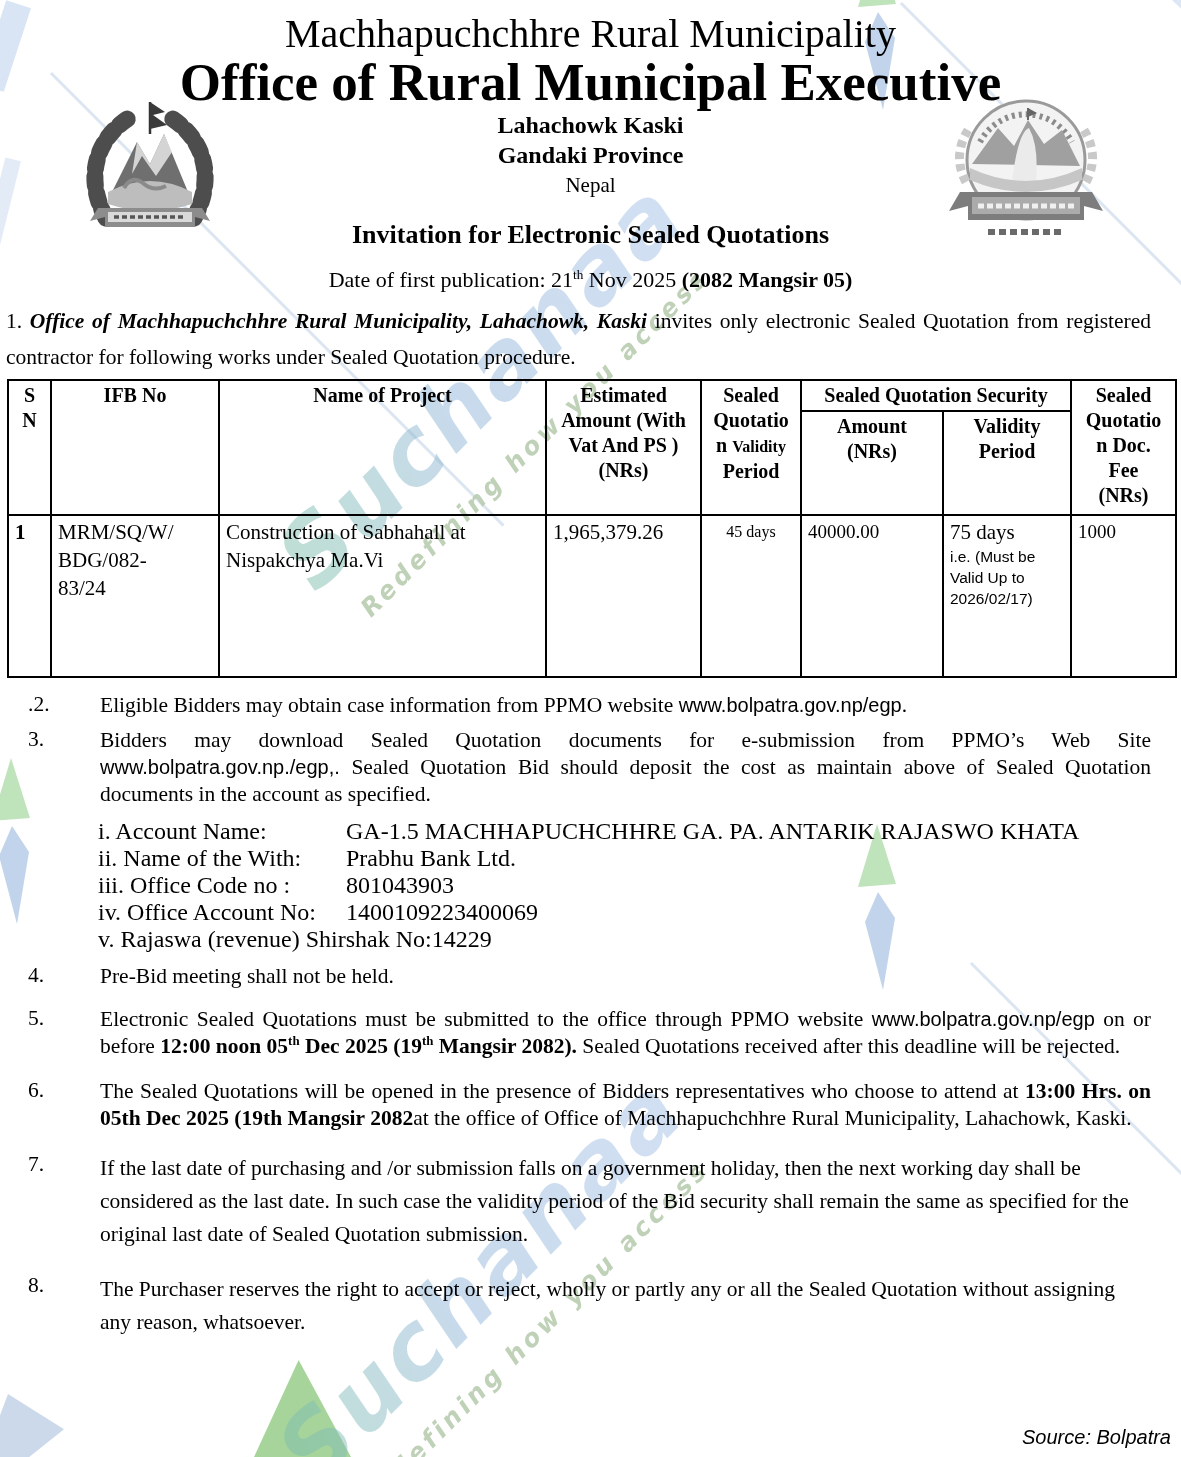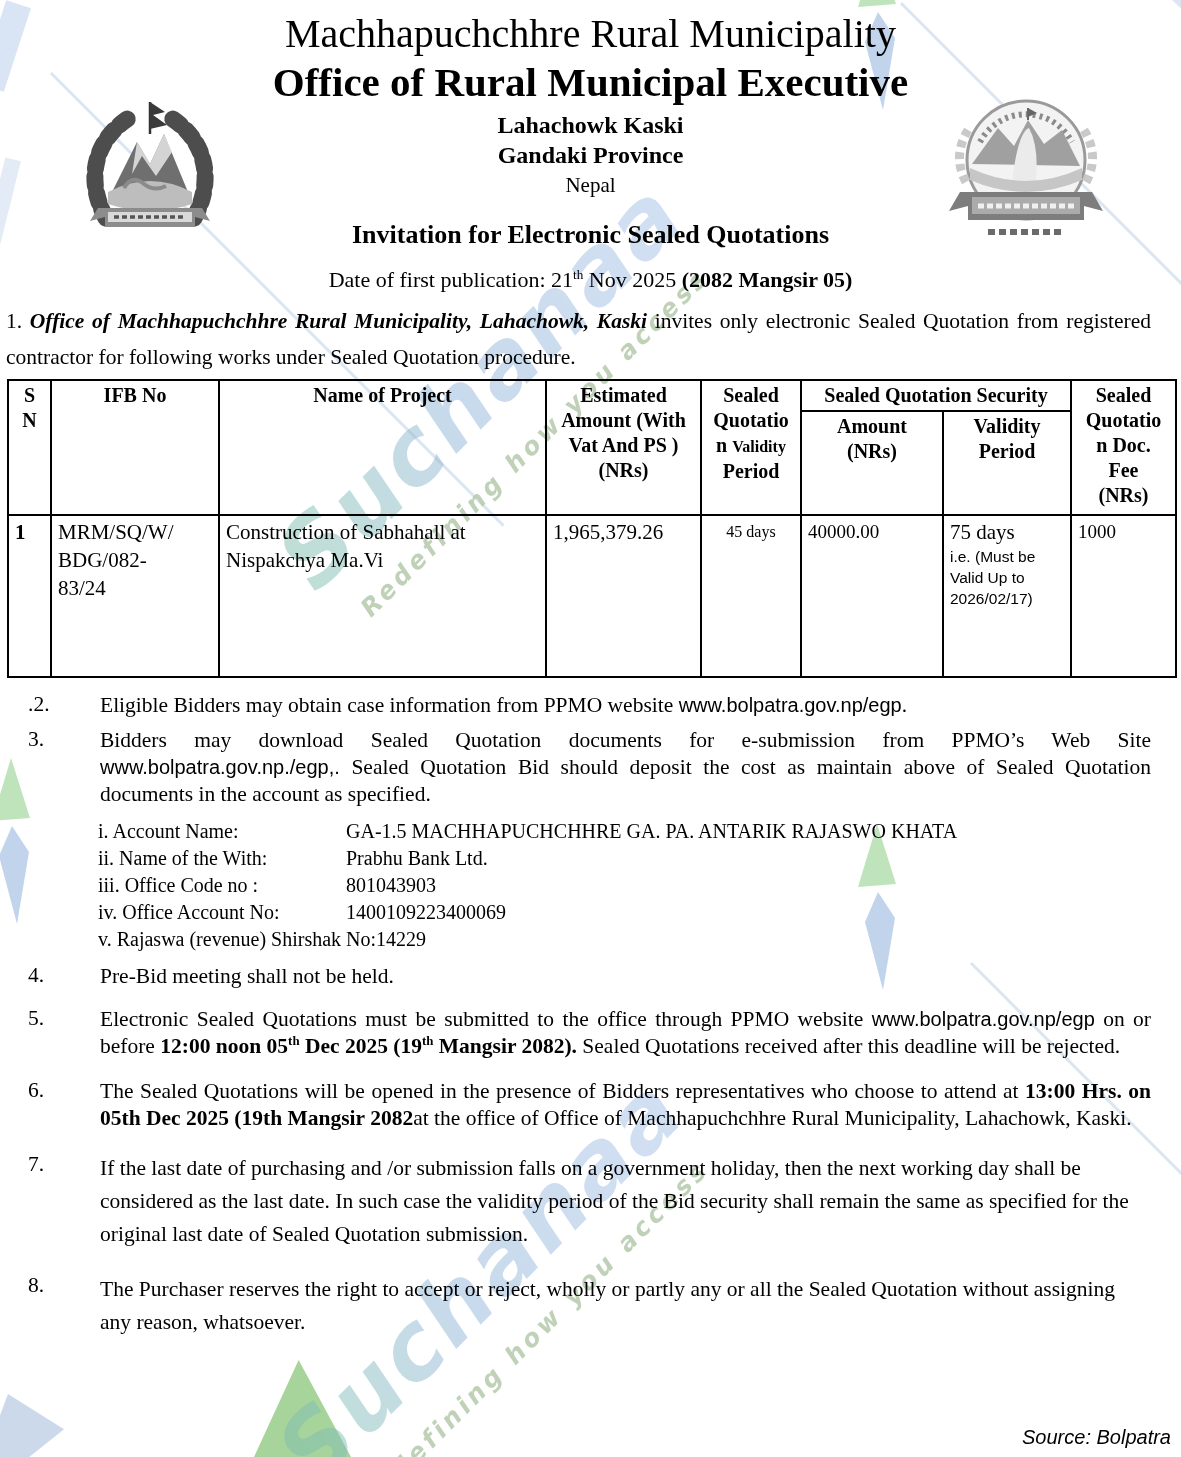--- a/index.html
+++ b/index.html
@@ -26,21 +26,21 @@
     font-family:"DejaVu Sans", sans-serif; font-style:italic; font-weight:600;
     font-size:25px; letter-spacing:4px; color:#bccfb4; opacity:.95; white-space:nowrap;
   }
   .tri-up{position:absolute; clip-path:polygon(46% 0,100% 100%,0 100%); background:#9ccf90; opacity:.9;}
   .kite-bl{position:absolute; clip-path:polygon(30% 0,100% 55%,55% 100%,0 100%); background:#c3d2e8; opacity:.85;}
   .corner{position:absolute; opacity:.8;}
   
   .content{position:relative; z-index:1;}
   .header{text-align:center; padding-top:12px;}
   .org-name{font-size:40px; line-height:44px;}
-  .office-name{font-size:41px; line-height:52px; font-weight:bold;}
+  .office-name{font-size:53px; line-height:52px; font-weight:bold;}
   .addr-b{font-size:24px; line-height:26px; font-weight:bold; margin-top:4px;}
   .addr-n{font-size:21px; line-height:24px; margin-top:5px;}
   .notice-title{font-size:26px; line-height:36px; font-weight:bold; margin-top:20px;}
   .pub-date{font-size:22px; line-height:26px; margin-top:14px;}
   sup{font-size:60%; vertical-align:super; line-height:0;}
   .logo{position:absolute;}
   .logo-left{left:74px; top:96px;}
   .logo-right{left:942px; top:84px;}
   .intro{margin:10px 30px 4px 6px; font-size:21.5px; line-height:36px; text-align:justify;}
   .bi{font-weight:bold; font-style:italic;}
@@ -65,21 +65,21 @@
   .note{font-family:"Liberation Sans", sans-serif; font-size:15.5px; line-height:21px; font-weight:normal;}
   
   .item{display:flex; margin:0 30px 0 28px; font-size:21.5px;}
   .item .num{width:72px; flex:none;}
   .item .body{flex:1;}
   .just .body{text-align:justify;}
   .lh28 .body{line-height:27px;}
   .lh34 .body{line-height:33px;}
   .mt14{margin-top:14px;} .mt8{margin-top:8px;} .mt10{margin-top:10px;}
   .mt16{margin-top:16px;} .mt18{margin-top:18px;} .mt20{margin-top:20px;} .mt22{margin-top:22px;}
-  .acct{margin:10px 30px 0 98px; font-size:20px; line-height:27px;}
+  .acct{margin:10px 30px 0 98px; font-size:24px; line-height:27px;}
   .acct-row{display:flex;}
   .acct-label{width:248px; flex:none;}
   .footer-src{
     position:absolute; right:10px; bottom:8px; z-index:1;
     font-family:"Liberation Sans", sans-serif; font-style:italic; font-size:20px;
   }
 </style>
 </head>
 <body>
 

